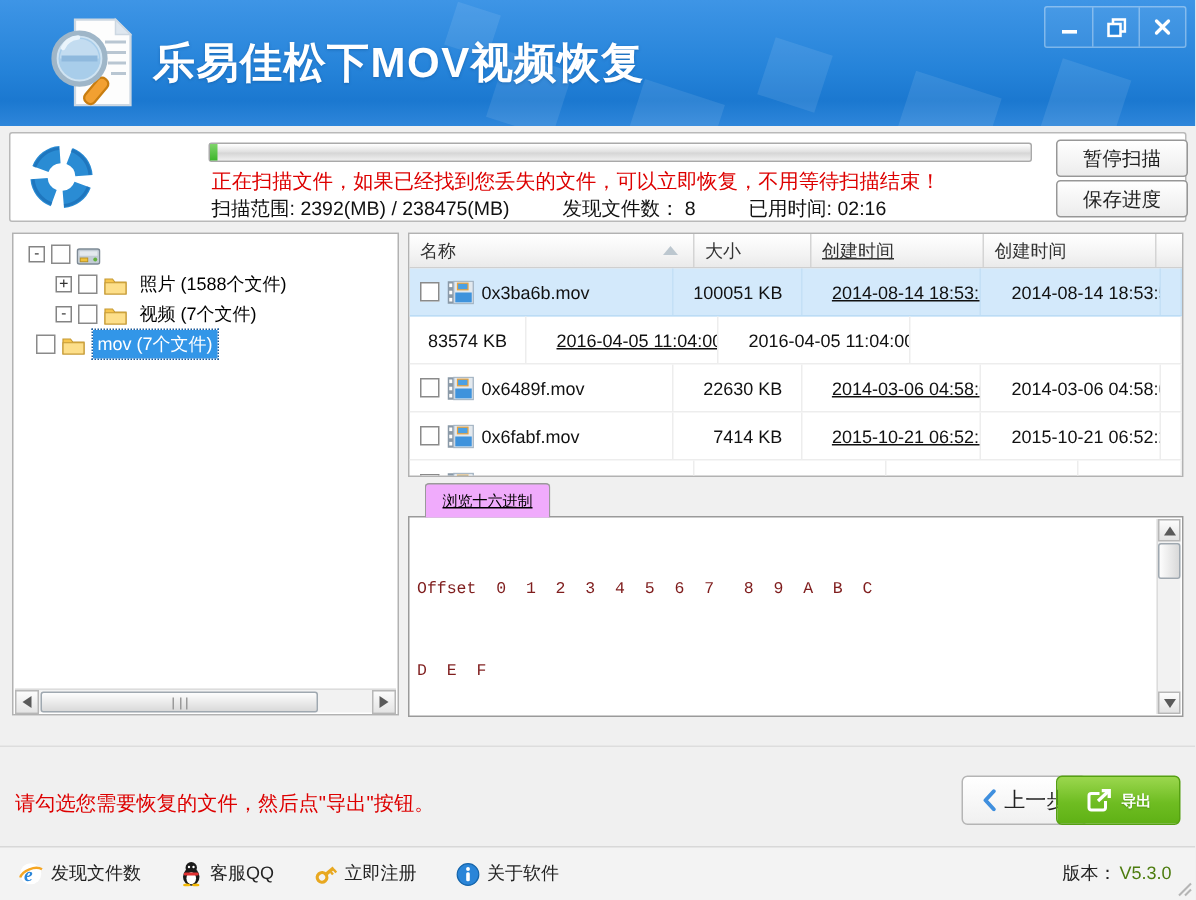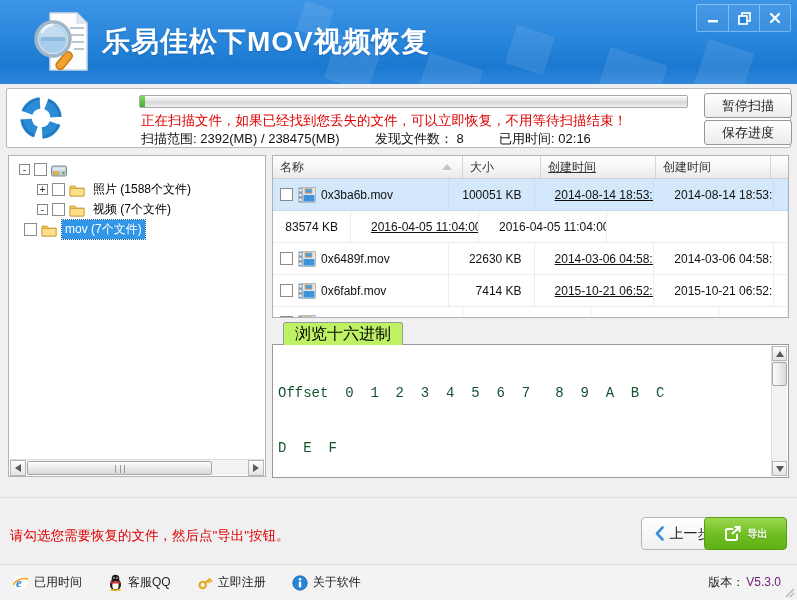--- a/index.html
+++ b/index.html
@@ -88,27 +88,27 @@
     border-right:1px solid #ededed; overflow:hidden; white-space:nowrap; }
   .trow.hl .td { border-right-color:#c4e0f6; }
   .td.c-name { padding-left:4px; }
   .td.c-size { justify-content:flex-end; padding-right:12px; }
   .td.c-created,.td.c-modified { padding-left:7px; }
   .row-cbx { width:13px; height:13px; border:1px solid #8a8a8a; background:#fff; flex:0 0 13px; margin:0 5px 0 3px; cursor:pointer; }
   .file-ico { flex:0 0 18px; height:16px; margin-right:5px; }
 
   
   .hex-tab { position:absolute; left:283px; top:322px; height:23px; padding:0 11px;
-    background:#bef264; border:1px solid #9a9a9a; border-bottom:none; border-radius:3px 3px 0 0;
-    font-size:16px; color:#000; display:flex; align-items:center; z-index:2; cursor:pointer; }
+    background:#f0abfc; border:1px solid #9a9a9a; border-bottom:none; border-radius:3px 3px 0 0;
+    font-size:10px; color:#000; display:flex; align-items:center; z-index:2; cursor:pointer;text-decoration:underline; }
   .hex-panel { position:absolute; left:272px; top:344px; width:517px; height:134px;
     background:#ffffff; border:1px solid #9a9a9a; z-index:1; }
   .hex-content { position:absolute; left:5px; top:2px; right:20px; bottom:2px;
-    font-family:"Liberation Mono","DejaVu Sans Mono",monospace; font-size:14px; line-height:18.4px;
-    color:#14532d; white-space:pre; overflow:hidden; }
+    font-family:"Liberation Mono","DejaVu Sans Mono",monospace; font-size:11px; line-height:18.4px;
+    color:#7f1d1d; white-space:pre; overflow:hidden; }
   .vscroll { position:absolute; right:1px; top:1px; width:16px; height:130px; background:#f2f2f2;
     border-left:1px solid #dcdcdc; }
   .vscroll .scroll-arrow { width:15px; height:15px; }
   .vscroll .up { position:absolute; top:0; left:0; }
   .vscroll .down { position:absolute; bottom:0; left:0; }
   .vthumb { position:absolute; left:0; top:16px; width:15px; height:24px;
     border:1px solid #9fa8b0; border-radius:2px; background:linear-gradient(90deg,#fdfdfd,#d9d9d9); cursor:pointer; }
 
   
   .bottom-sep { position:absolute; left:0; top:497px; width:797px; height:1px; background:#dddddd; }
@@ -123,21 +123,21 @@
     font-size:10px; font-weight:bold; color:#ffffff; text-shadow:0 1px 1px rgba(40,90,0,0.4); cursor:pointer; }
 
   
   .footer { position:absolute; left:0; top:564px; width:797px; height:36px;
     background:#f3f3f3; border-top:1px solid #d8d8d8; display:flex; align-items:center; }
   .flink { display:flex; align-items:center; gap:5px; font-size:12px; color:#222;
     margin-left:26px; cursor:pointer; }
   .flink:first-child { margin-left:12px; }
   .version { position:absolute; right:16px; top:0; height:34px; display:flex; align-items:center;
     font-size:12px; color:#222; }
-  .version .vnum { color:#701a75; margin-left:2px; }
+  .version .vnum { color:#4d7c0f; margin-left:2px; }
   .resize-grip { position:absolute; right:2px; bottom:2px; }
 </style>
 </head>
 <body>
 
 <div class="app">
 
   <div class="titlebar">
     <div class="deco" style="left:330px;top:40px;width:46px;height:46px;"></div>
     <div class="deco" style="left:420px;top:60px;width:56px;height:56px;"></div>
@@ -402,21 +402,21 @@
     <span>导出</span>
   </div>
 
   <div class="footer">
     <div class="flink">
       <svg width="17" height="17" viewBox="0 0 17 17">
         <circle cx="8.5" cy="8.5" r="7" fill="#ffffff"></circle>
         <text x="4" y="13" font-size="13" font-style="italic" font-weight="bold" fill="#2a85d8" font-family="serif">e</text>
         <path d="M1.5 11 A8.5 5 -20 0 1 16 5.5" stroke="#f5a623" stroke-width="1.6" fill="none"></path>
       </svg>
-      <span>已用时间</span>
+      <span>发现文件数</span>
     </div>
     <div class="flink">
       <svg width="15" height="17" viewBox="0 0 15 17">
         <ellipse cx="7.5" cy="10.5" rx="5.5" ry="6" fill="#1a1a1a"></ellipse>
         <circle cx="7.5" cy="4.5" r="3.8" fill="#1a1a1a"></circle>
         <ellipse cx="7.5" cy="11.5" rx="3.2" ry="4" fill="#ffffff"></ellipse>
         <rect x="2.5" y="7.6" width="10" height="2" rx="1" fill="#e03131"></rect>
         <ellipse cx="4.5" cy="16" rx="2.4" ry="1" fill="#f2b705"></ellipse>
         <ellipse cx="10.5" cy="16" rx="2.4" ry="1" fill="#f2b705"></ellipse>
         <circle cx="6" cy="4" r="0.8" fill="#ffffff"></circle>

